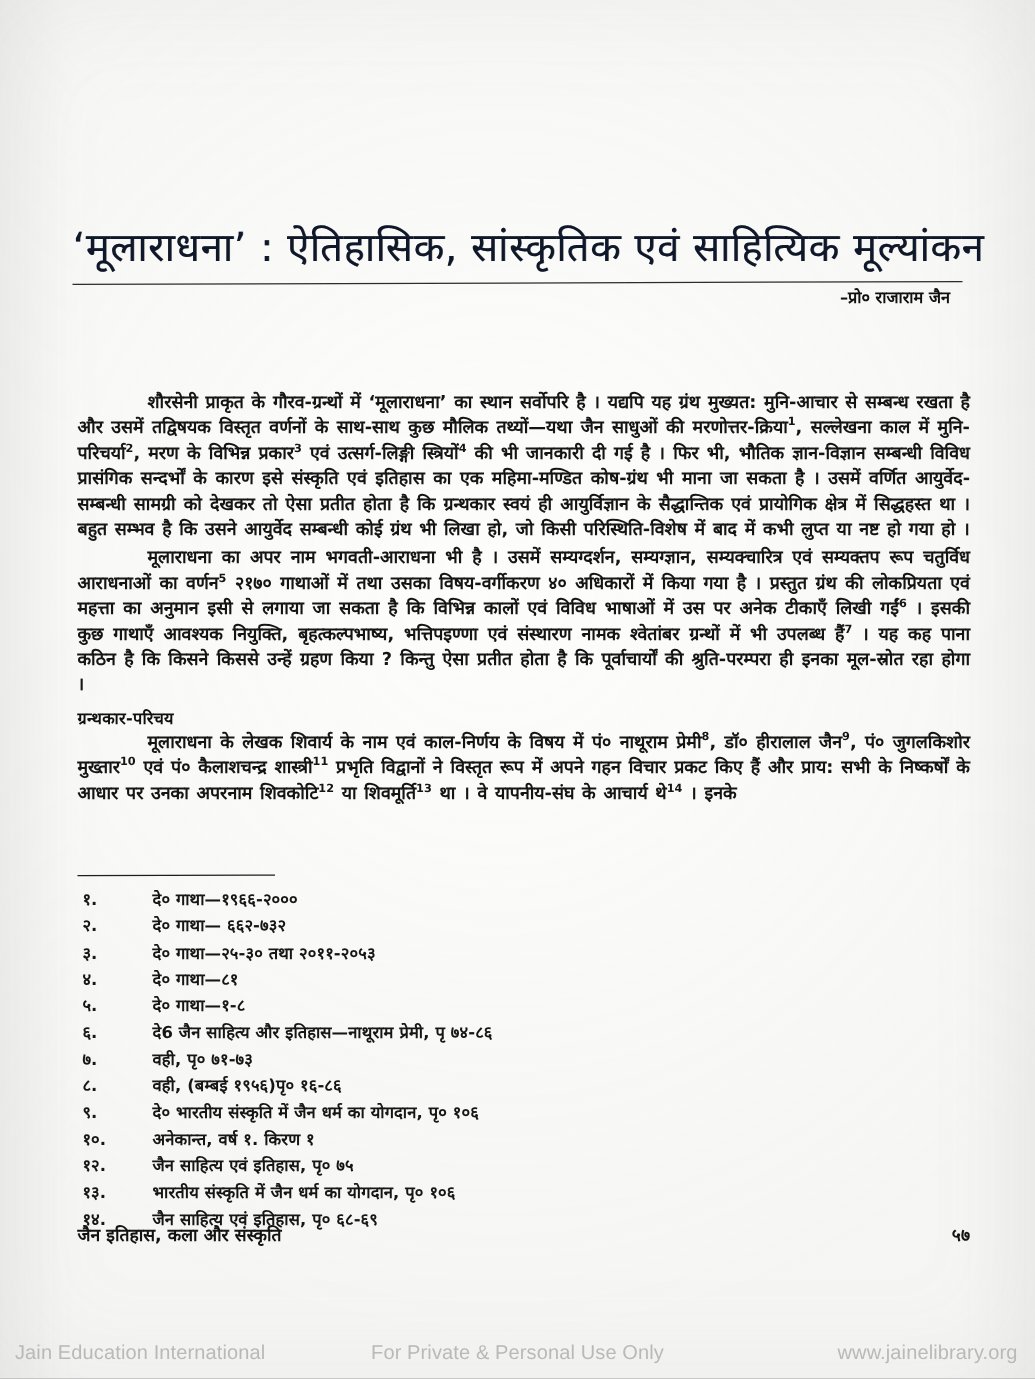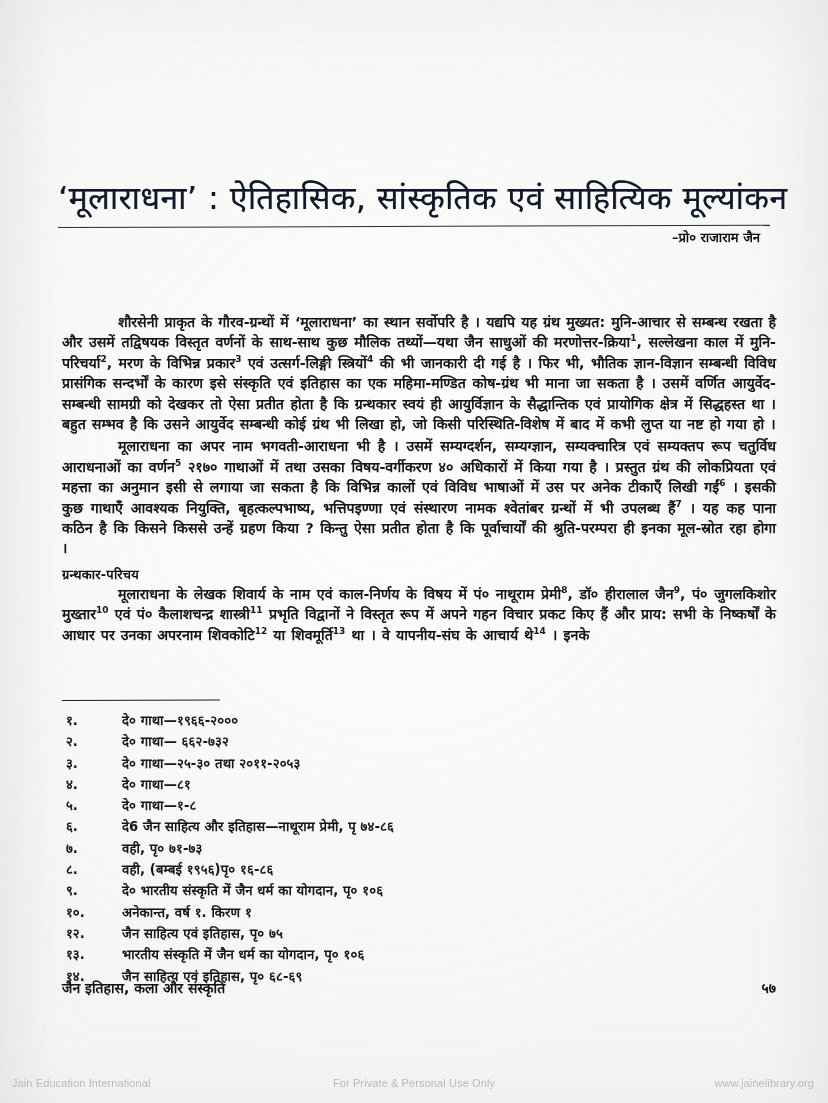--- a/index.html
+++ b/index.html
@@ -152,21 +152,21 @@
   
   .scan-bar {
     position: absolute;
     left: 0;
     right: 0;
     top: 1063px;
     height: 40px;
     display: flex;
     align-items: center;
     font-family: "Liberation Sans", sans-serif;
-    font-size: 11px;
+    font-size: 16px;
     color: #b9b9b9;
     letter-spacing: 0.1px;
   }
   .scan-left   { position: absolute; left: 12px; }
   .scan-center { position: absolute; left: 50%; transform: translateX(-50%); }
   .scan-right  { position: absolute; right: 14px; text-align: right; }
 </style>
 </head>
 <body>
 

